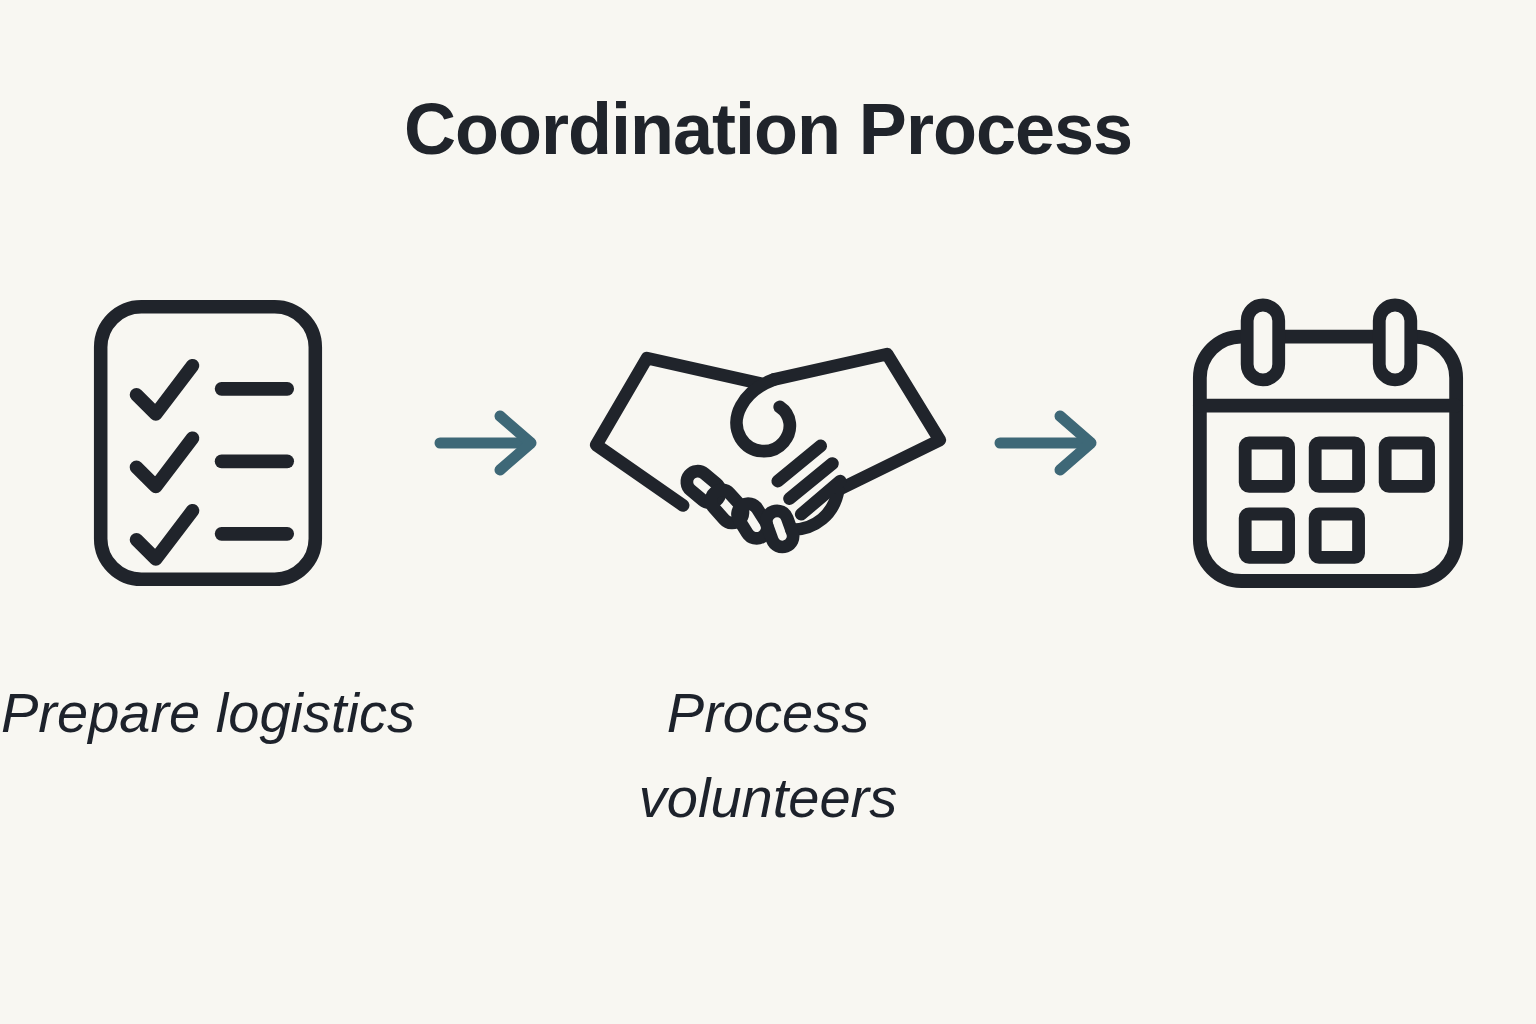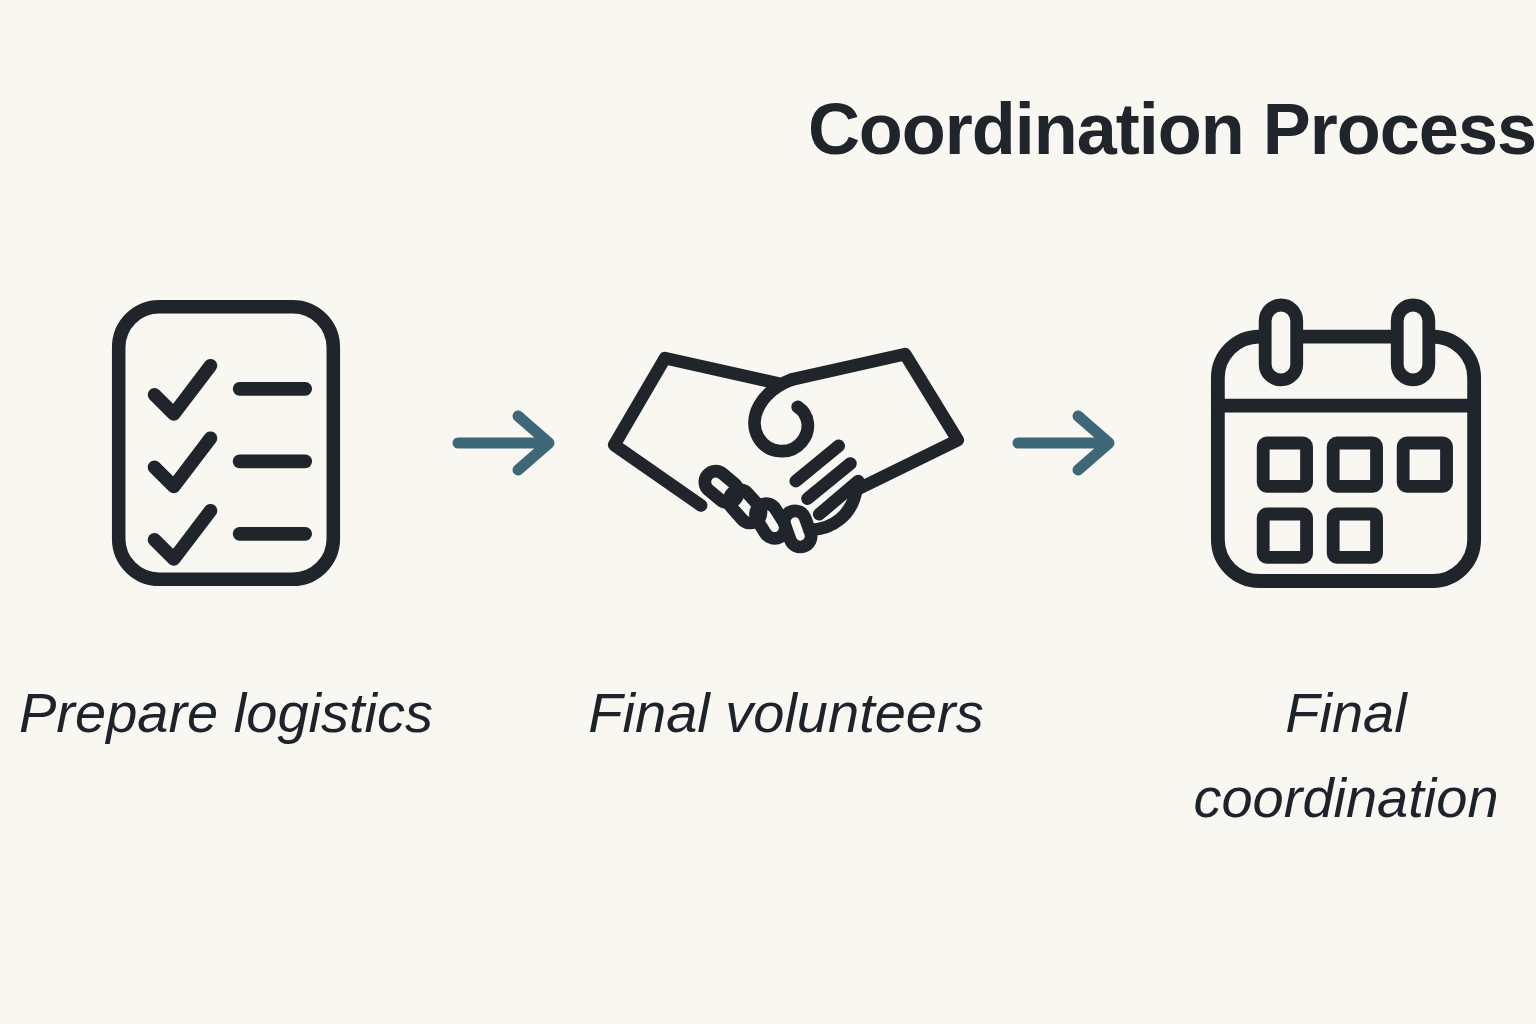--- a/index.html
+++ b/index.html
@@ -5,21 +5,21 @@
   html,body{margin:0;padding:0;}
   body{
     width:1536px;height:1024px;
     background:var(--bg,#f8f7f2);
     font-family:"Liberation Sans","DejaVu Sans",sans-serif;
     color:var(--text,#1d222b);
     overflow:hidden;
   }
   .canvas{
     position:relative;width:1536px;height:1024px;
-    display:flex;flex-direction:column;align-items:flex-end;
+    display:flex;flex-direction:column;align-items:center;
   }
   .title{
     margin-top:88px;
     font-size:72px;font-weight:700;letter-spacing:-1px;
     color:var(--ink,#20242b);
     text-align:center;
   }
   .flow{
     margin-top:118px;
     width:1500px;
@@ -96,21 +96,21 @@
           <path d="M244 128 L200 164"></path>
           <path d="M256 146 L212 182"></path>
           <path d="M264 164 L224 198"></path>
 
           <rect x="113" y="151" width="22" height="38" rx="11" transform="rotate(-50 124 170)"></rect>
           <rect x="137" y="171" width="22" height="38" rx="11" transform="rotate(-42 148 190)"></rect>
           <rect x="163" y="186" width="22" height="38" rx="11" transform="rotate(-32 174 205)"></rect>
           <rect x="191" y="194" width="22" height="38" rx="11" transform="rotate(-20 202 213)"></rect>
         </svg>
       </div>
-      <div class="label">Final volunteers</div>
+      <div class="label">Process volunteers</div>
     </div>
 
     <div class="arrow-slot">
       <svg width="112" height="72" viewBox="0 0 112 72" fill="none" stroke="#3e6877" stroke-width="11" stroke-linecap="round" stroke-linejoin="round">
         <path d="M8 36 L96 36"></path>
         <path d="M68 9 L99 36 L68 63"></path>
       </svg>
     </div>
 
     <div class="step">
@@ -120,17 +120,16 @@
           <path d="M10 112 L270 112"></path>
           <rect x="58" y="10" width="32" height="76" rx="16" fill="#f8f7f2" stroke-width="13"></rect>
           <rect x="192" y="10" width="32" height="76" rx="16" fill="#f8f7f2" stroke-width="13"></rect>
           <rect x="56" y="150" width="44" height="44" rx="4" stroke-width="13"></rect>
           <rect x="127" y="150" width="44" height="44" rx="4" stroke-width="13"></rect>
           <rect x="198" y="150" width="44" height="44" rx="4" stroke-width="13"></rect>
           <rect x="56" y="222" width="44" height="44" rx="4" stroke-width="13"></rect>
           <rect x="127" y="222" width="44" height="44" rx="4" stroke-width="13"></rect>
         </svg>
       </div>
-      <div class="label narrow">Final coordination</div>
     </div>
 
   </div>
 </div>
 
 </body></html>

